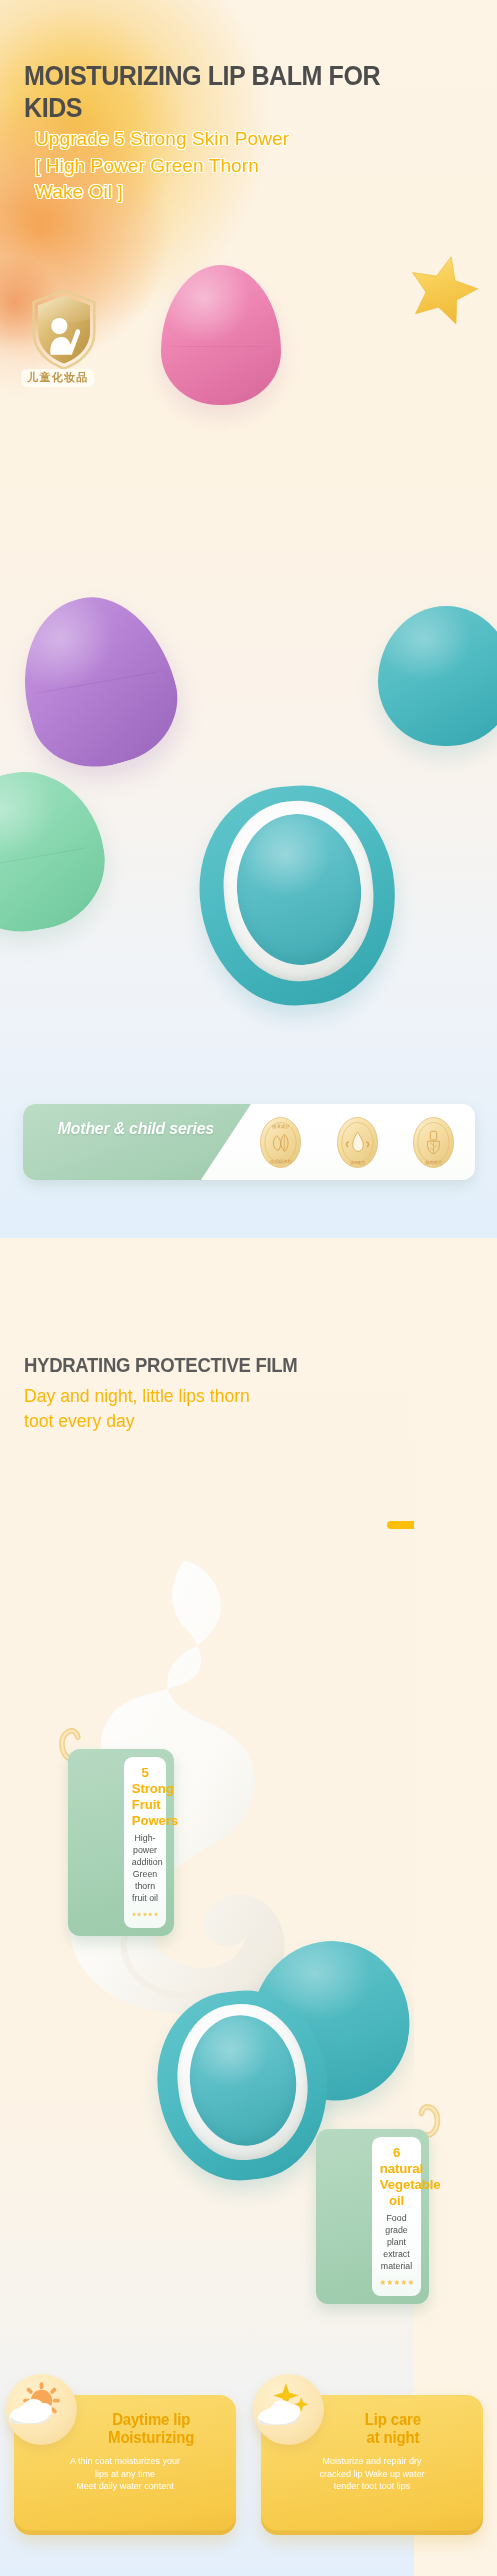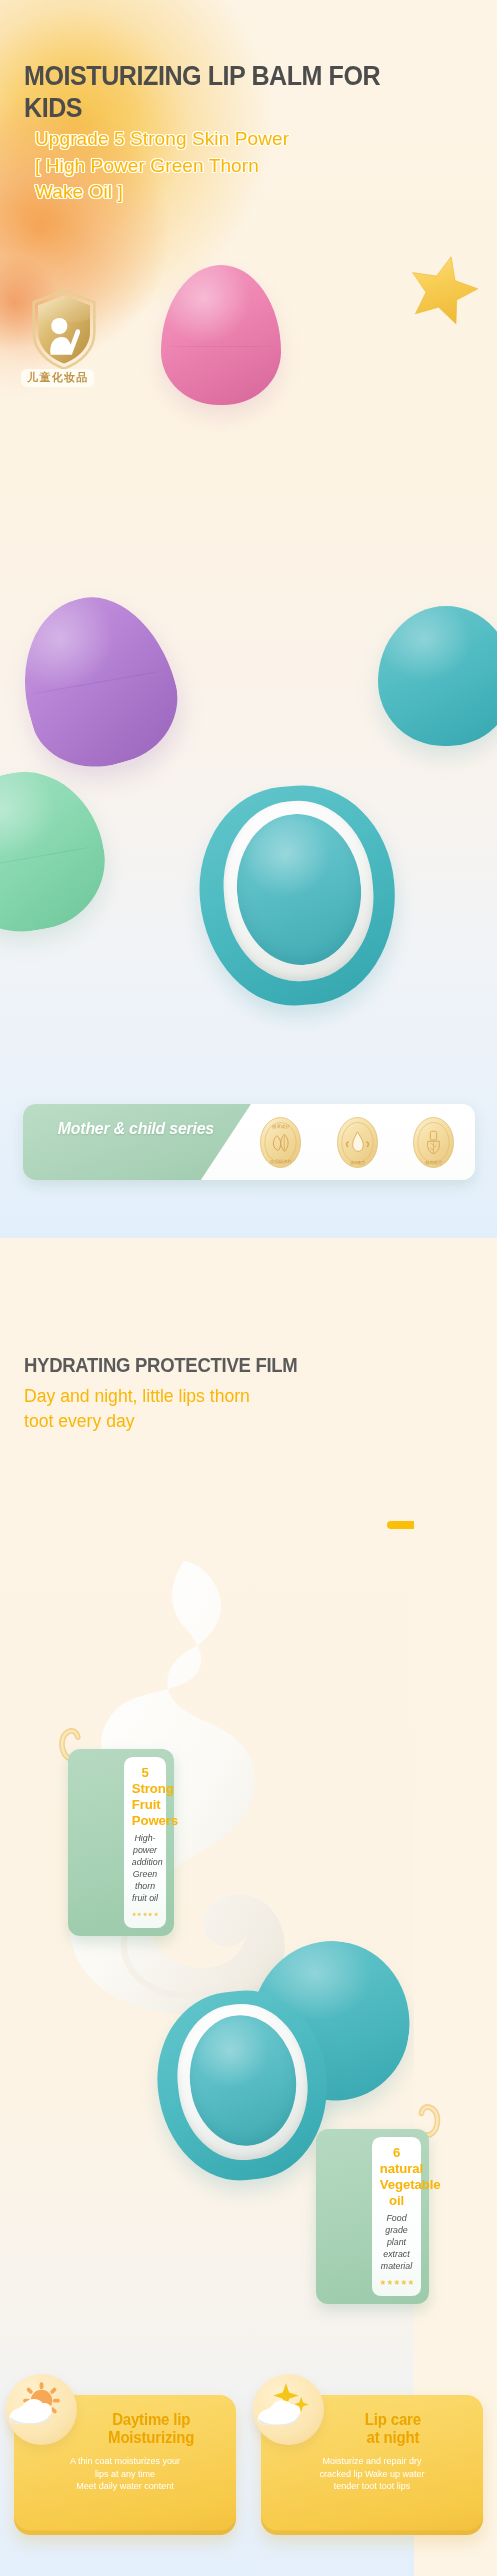--- a/index.html
+++ b/index.html
@@ -245,21 +245,21 @@
     margin-left:48px;
   }
   .tag-head {
     font-size:13.2px; line-height:15.8px; font-weight:bold; color:#F8B408;
     letter-spacing:-0.1px;
   }
   .tag-head .ln { display:block; }
   .tag-desc {
     margin-top:3.2px; font-size:8.8px; line-height:12px; color:#4E4E4E;
   }
-  .tag-desc .ln { display:block;font-style:italic; }
+  .tag-desc .ln { display:block; }
   .stars { margin-top:3.8px; display:flex; justify-content:center; gap:1.3px; }
   .hook { position:absolute; width:26.5px; height:35px; }
 
   .tag-powers { left:68px; top:1749px; width:106px; }
   .tag-powers .hook { left:-10px; top:-21.4px; transform:rotate(-24deg); }
   .tag-veg { left:316px; top:2129px; width:113px; }
   .tag-veg .hook { right:-12.6px; top:-25px; transform:rotate(22deg); }
 
   
   .ycard {

